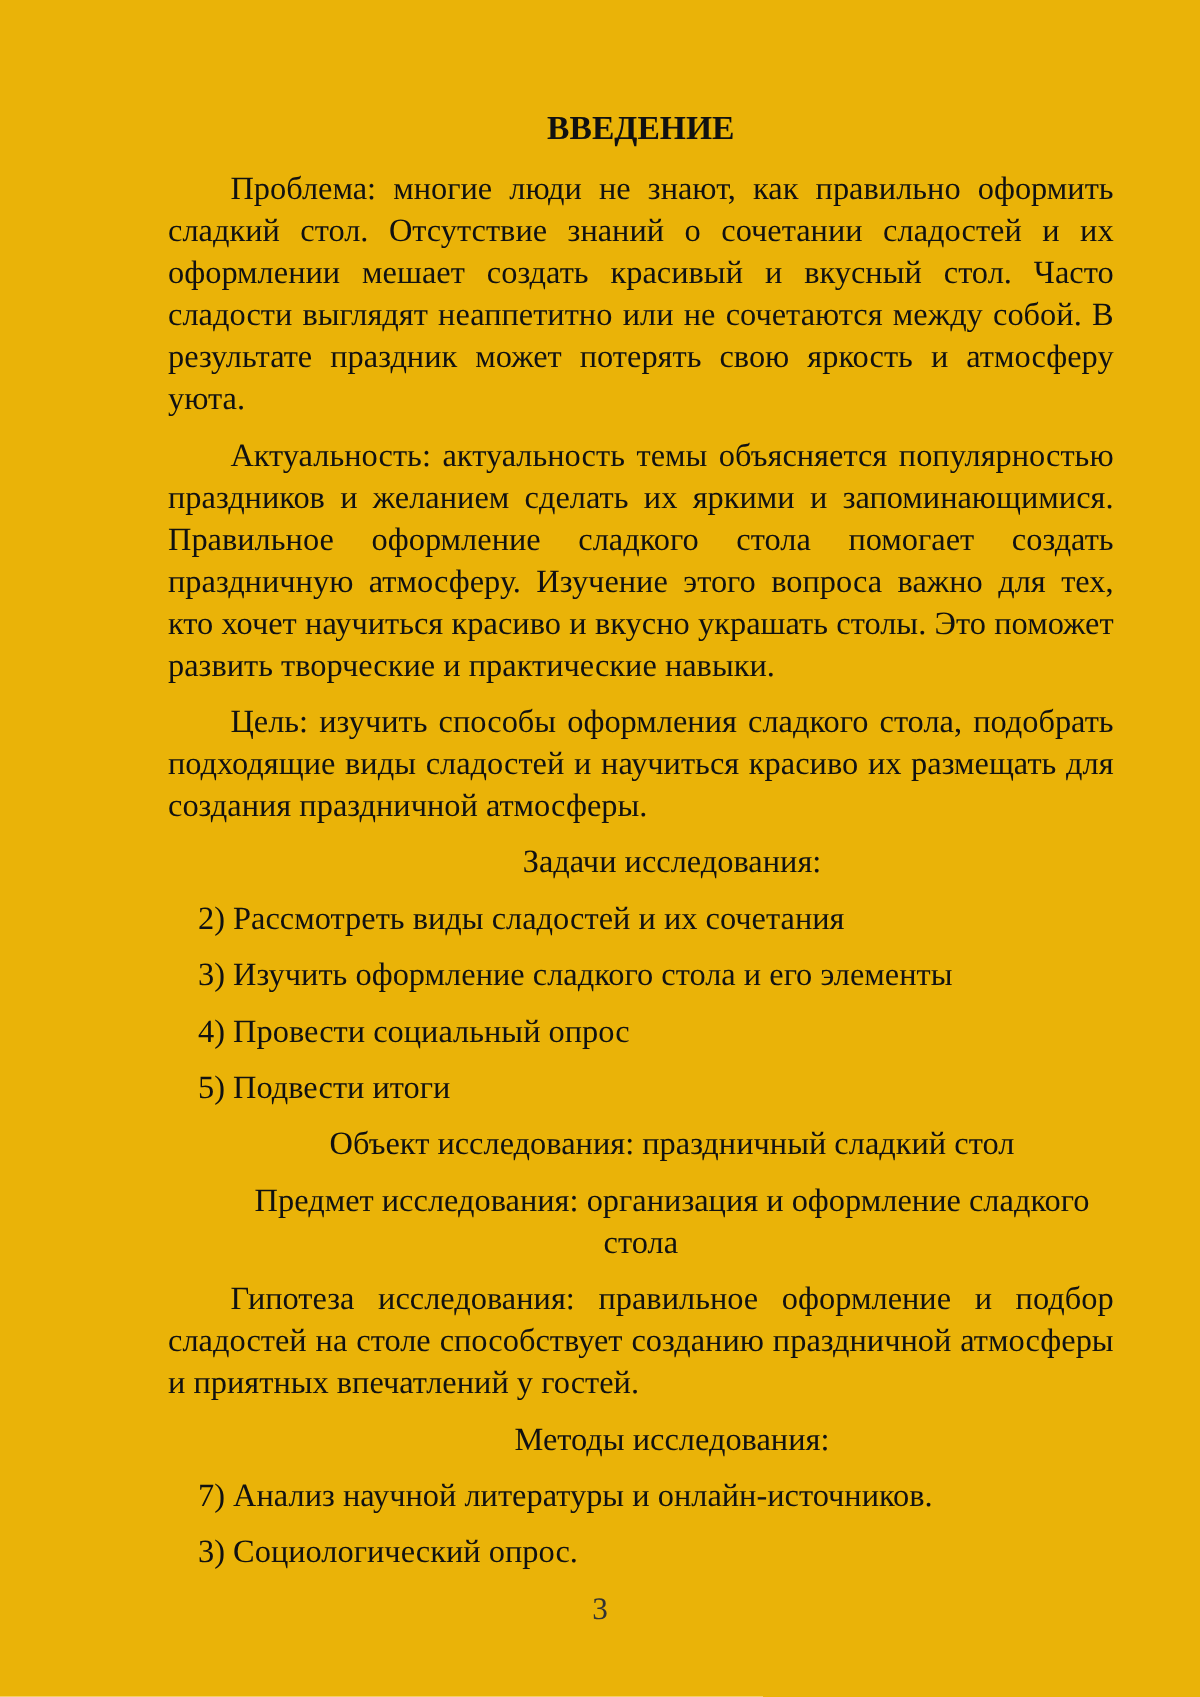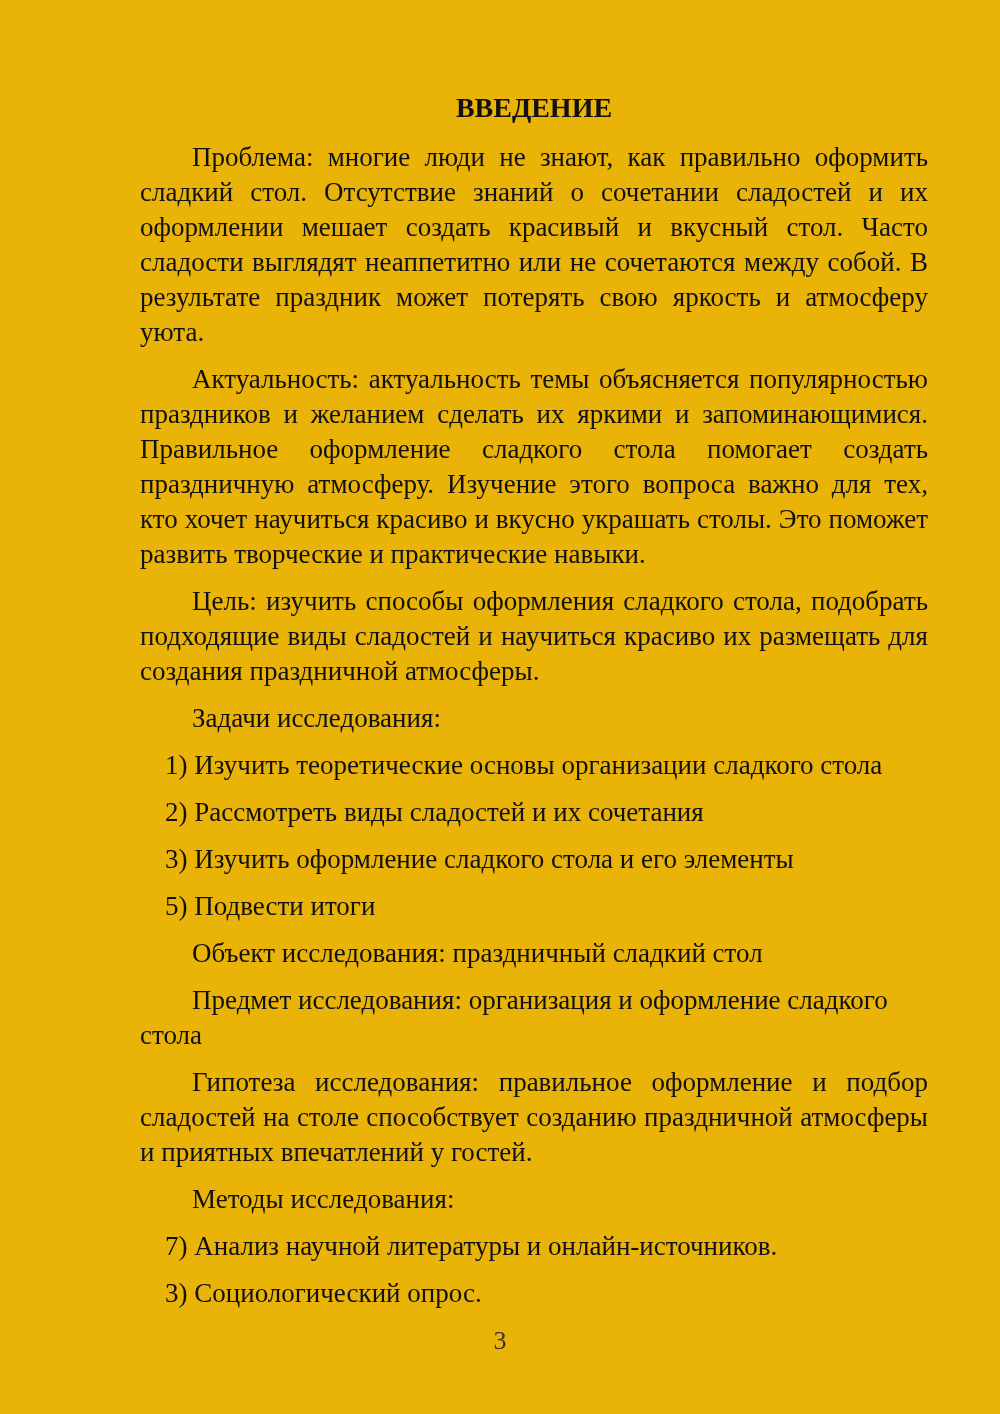--- a/index.html
+++ b/index.html
@@ -26,21 +26,21 @@
     font-size: 28px;
     margin: 0 0 15px 0;
   }
   .para {
     text-align: justify;
     text-indent: 52px;
     margin: 0 0 12px 0;
     hyphens: none;
   }
   .para-single {
-    text-align: left;
+    text-align: center;
     text-indent: 52px;
     margin: 0 0 12px 0;
   }
   .list-item {
     text-align: left;
     padding-left: 25px;
     margin: 0 0 12px 0;
   }
   .page-number {
     position: absolute;
@@ -62,23 +62,23 @@
   <h1 class="doc-title">ВВЕДЕНИЕ</h1>
 
   <p class="para">Проблема: многие люди не знают, как правильно оформить сладкий стол. Отсутствие знаний о сочетании сладостей и их оформлении мешает создать красивый и вкусный стол. Часто сладости выглядят неаппетитно или не сочетаются между собой. В результате праздник может потерять свою яркость и атмосферу уюта.</p>
 
   <p class="para">Актуальность: актуальность темы объясняется популярностью праздников и желанием сделать их яркими и запоминающимися. Правильное оформление сладкого стола помогает создать праздничную атмосферу. Изучение этого вопроса важно для тех, кто хочет научиться красиво и вкусно украшать столы. Это поможет развить творческие и практические навыки.</p>
 
   <p class="para">Цель: изучить способы оформления сладкого стола, подобрать подходящие виды сладостей и научиться красиво их размещать для создания праздничной атмосферы.</p>
 
   <p class="para-single">Задачи исследования:</p>
 
-  <p class="list-item">1) Изучить теоретические основы организации сладкого стола</p>
   <p class="list-item">2) Рассмотреть виды сладостей и их сочетания</p>
   <p class="list-item">3) Изучить оформление сладкого стола и его элементы</p>
+  <p class="list-item">4) Провести социальный опрос</p>
   <p class="list-item">5) Подвести итоги</p>
 
   <p class="para-single">Объект исследования: праздничный сладкий стол</p>
 
   <p class="para-single">Предмет исследования: организация и оформление сладкого стола</p>
 
   <p class="para">Гипотеза исследования: правильное оформление и подбор сладостей на столе способствует созданию праздничной атмосферы и приятных впечатлений у гостей.</p>
 
   <p class="para-single">Методы исследования:</p>
 

